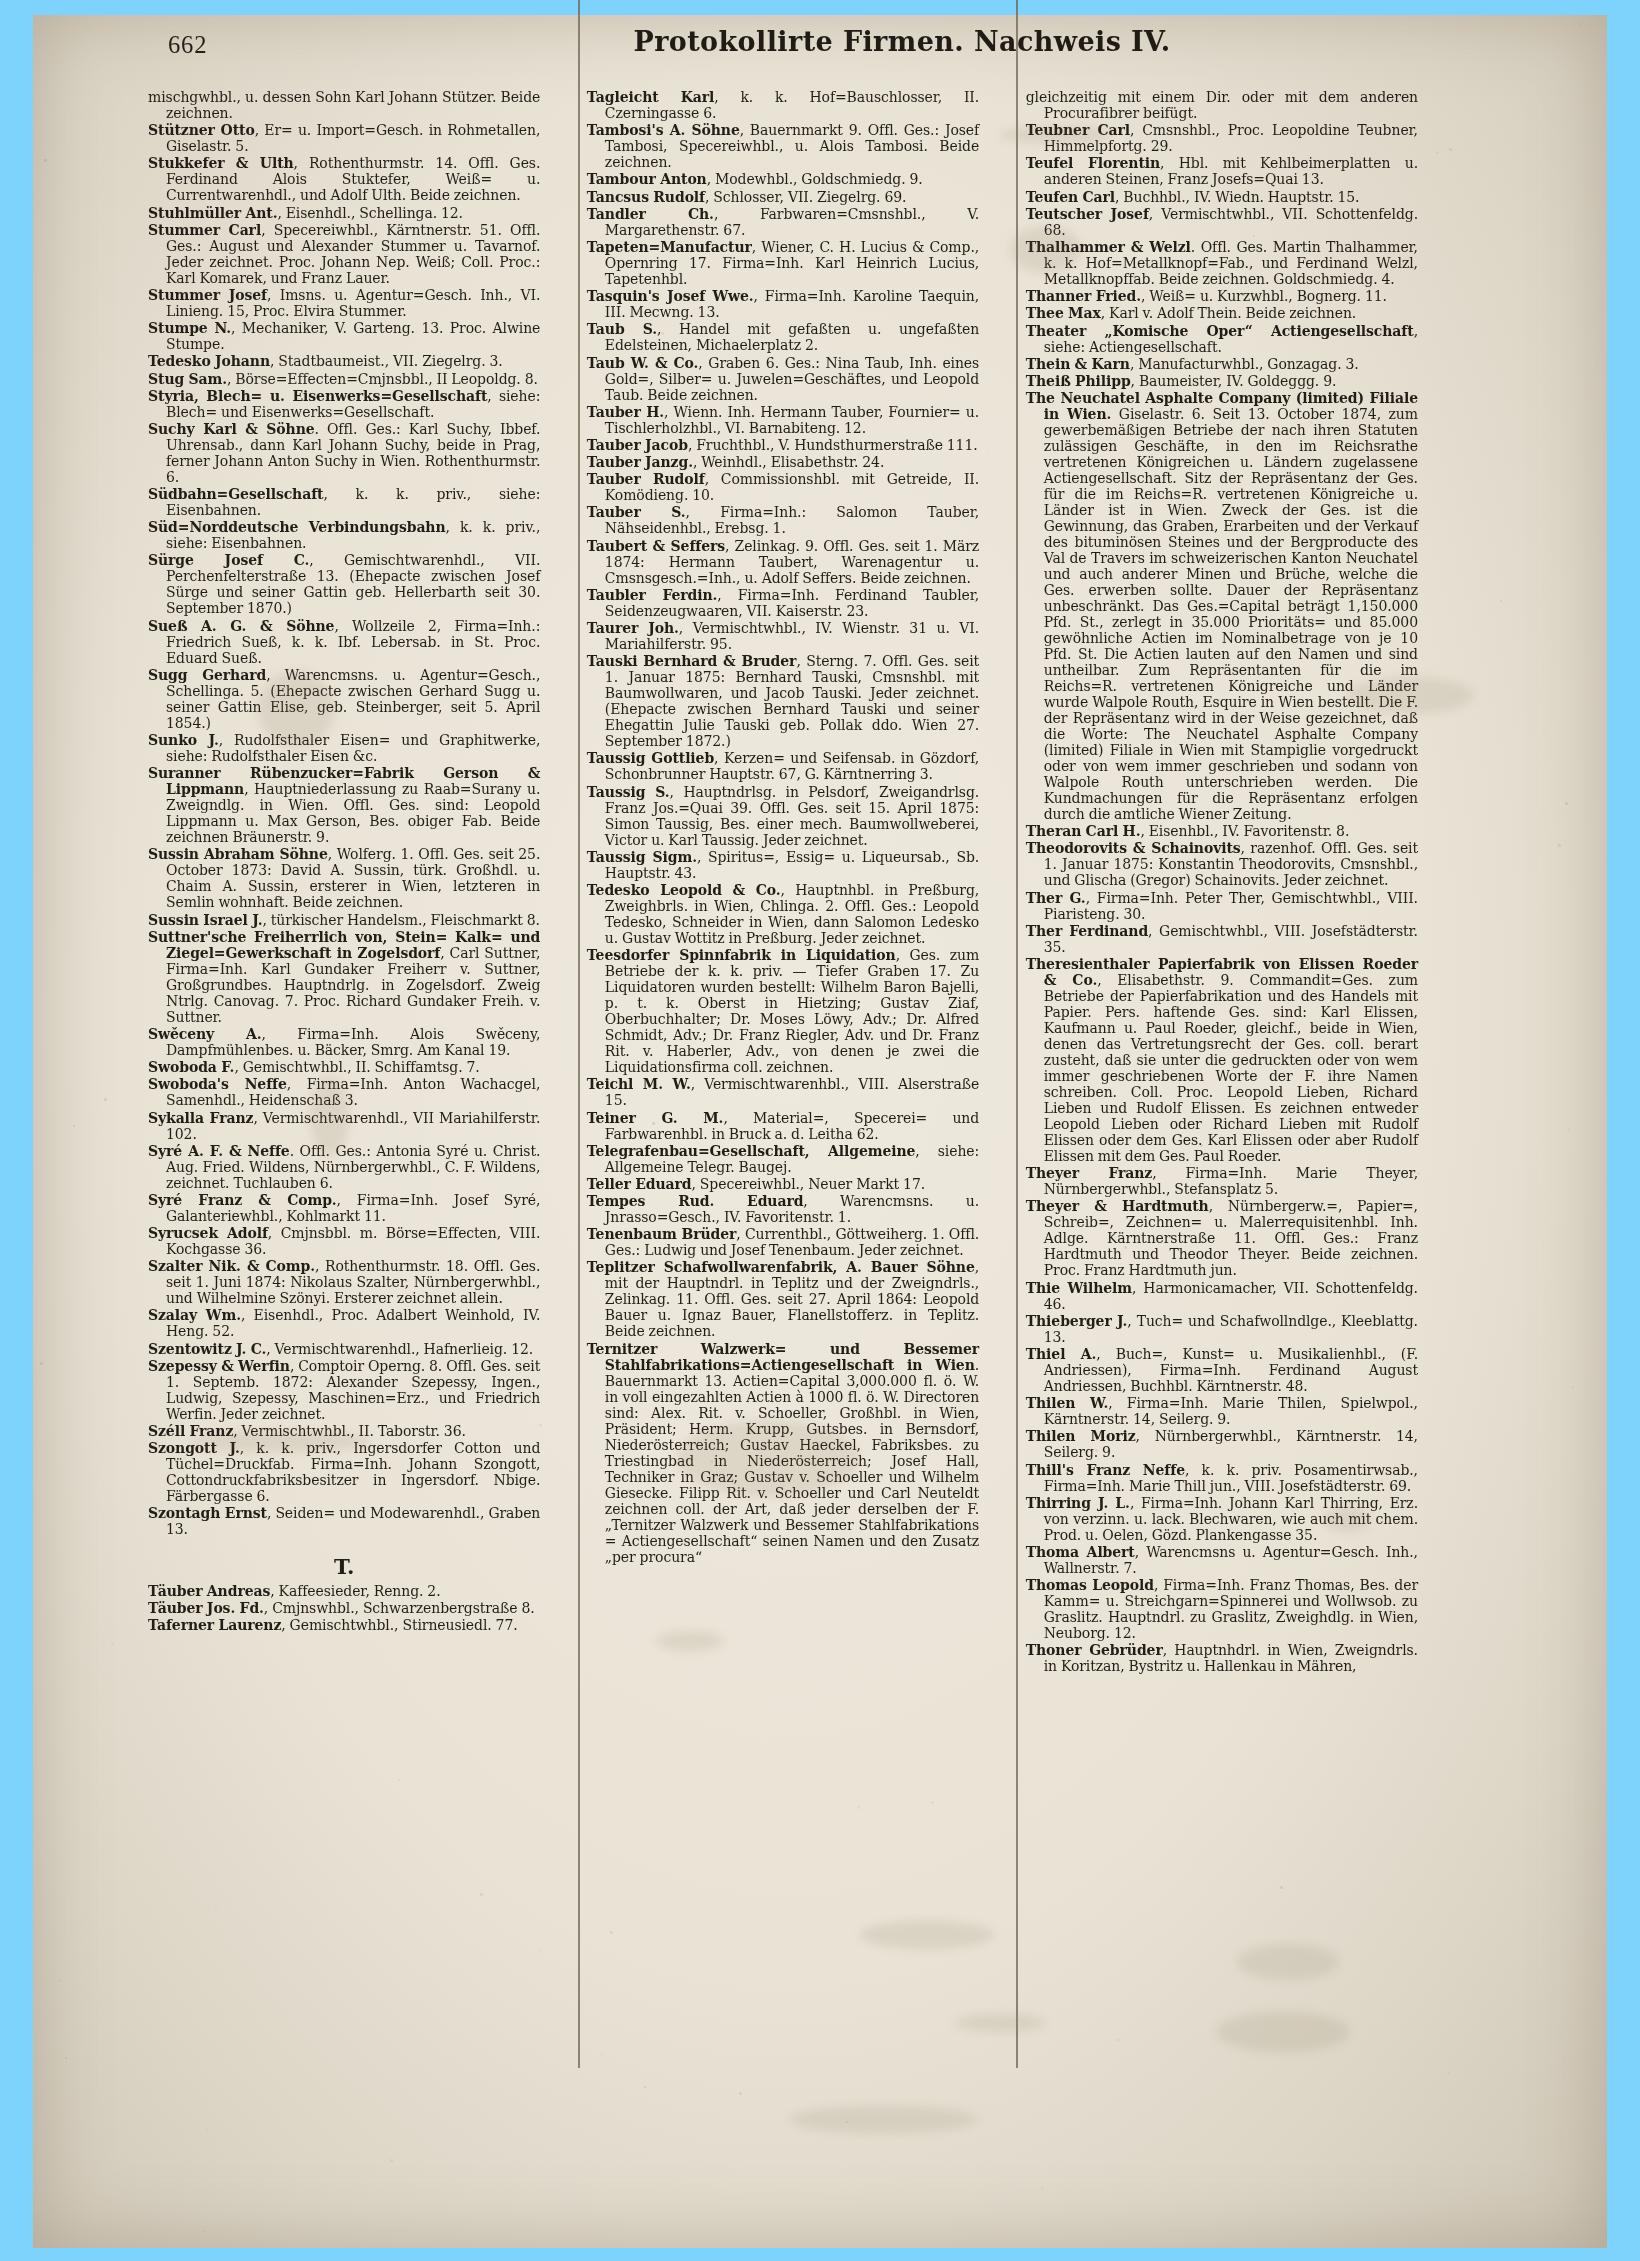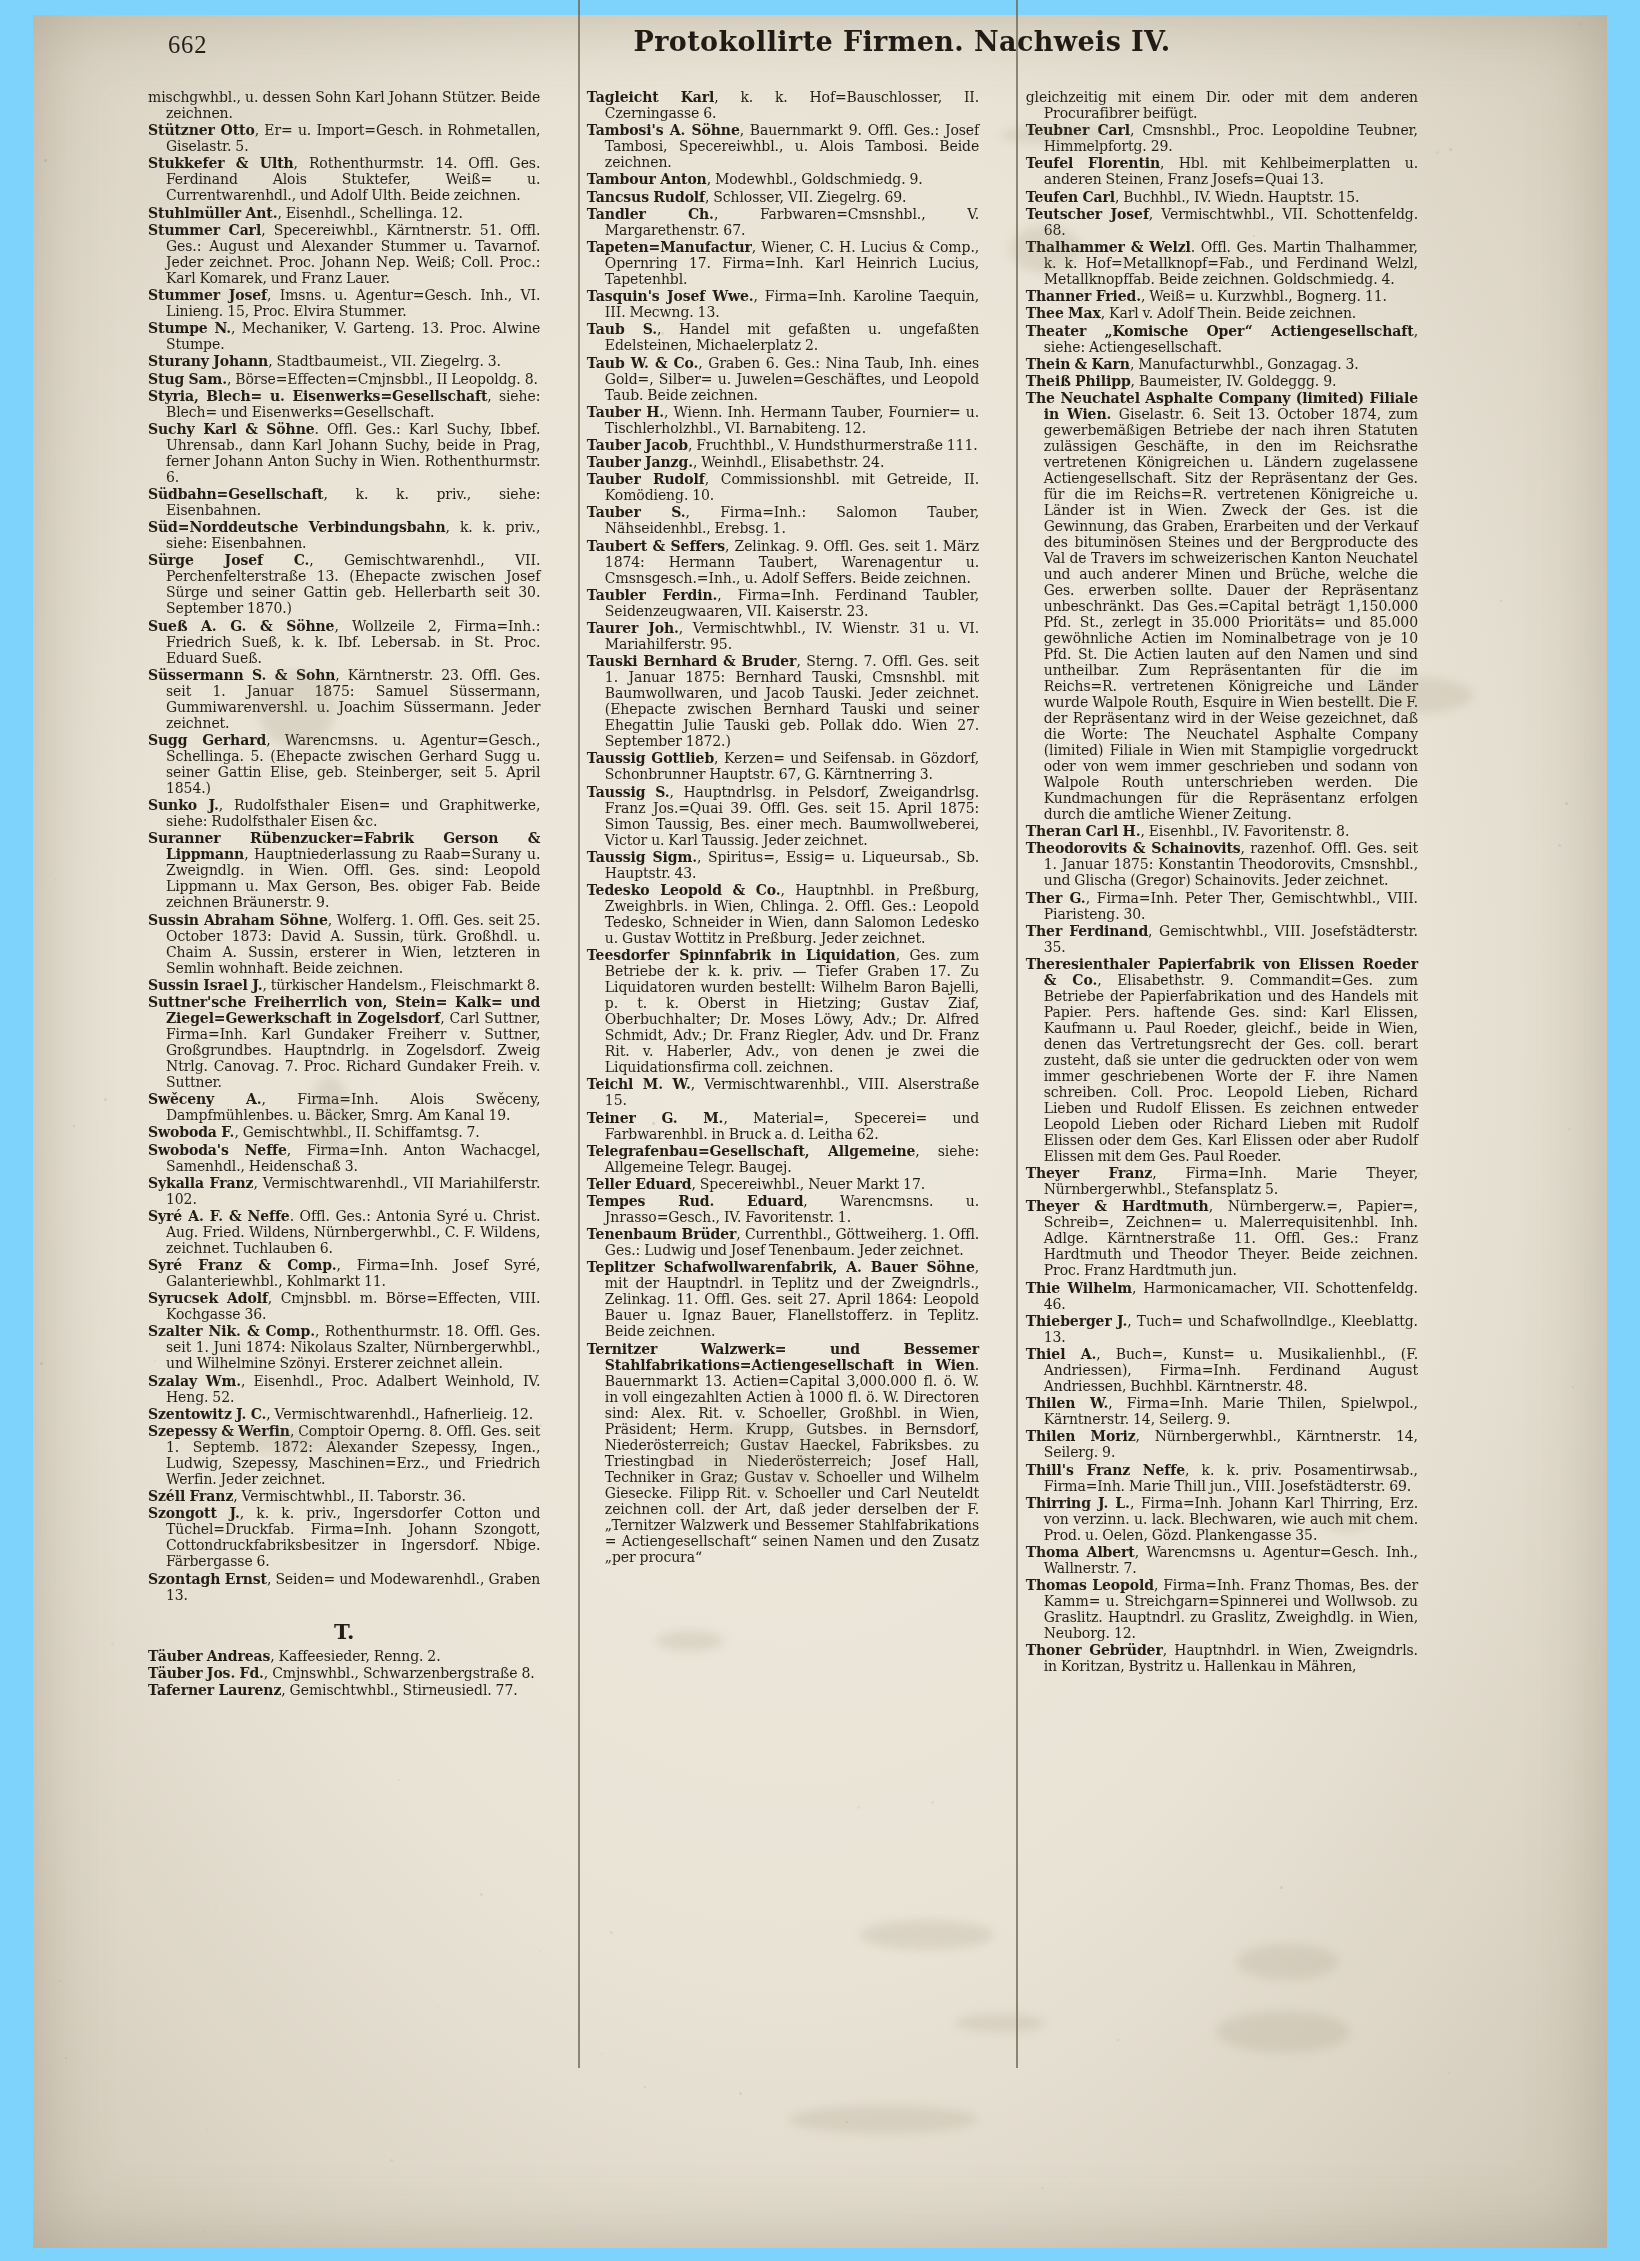--- a/index.html
+++ b/index.html
@@ -130,29 +130,28 @@
 
     <div class="cols">
       <div class="col" id="col0">
           <div class="entry">mischgwhbl., u. dessen Sohn Karl Johann Stützer. Beide zeichnen.</div>
           <div class="entry"><b>Stützner Otto</b>, Er= u. Import=Gesch. in Rohmetallen, Giselastr. 5.</div>
           <div class="entry"><b>Stukkefer &amp; Ulth</b>, Rothenthurmstr. 14. Offl. Ges. Ferdinand Alois Stuktefer, Weiß= u. Currentwarenhdl., und Adolf Ulth. Beide zeichnen.</div>
           <div class="entry"><b>Stuhlmüller Ant.</b>, Eisenhdl., Schellinga. 12.</div>
           <div class="entry"><b>Stummer Carl</b>, Specereiwhbl., Kärntnerstr. 51. Offl. Ges.: August und Alexander Stummer u. Tavarnof. Jeder zeichnet. Proc. Johann Nep. Weiß; Coll. Proc.: Karl Komarek, und Franz Lauer.</div>
           <div class="entry"><b>Stummer Josef</b>, Imsns. u. Agentur=Gesch. Inh., VI. Linieng. 15, Proc. Elvira Stummer.</div>
           <div class="entry"><b>Stumpe N.</b>, Mechaniker, V. Garteng. 13. Proc. Alwine Stumpe.</div>
-          <div class="entry"><b>Sturany Johann</b>, Stadtbaumeist., VII. Ziegelrg. 3.</div>
+          <div class="entry"><b>Tedesko Johann</b>, Stadtbaumeist., VII. Ziegelrg. 3.</div>
           <div class="entry"><b>Stug Sam.</b>, Börse=Effecten=Cmjnsbbl., II Leopoldg. 8.</div>
           <div class="entry"><b>Styria, Blech= u. Eisenwerks=Gesellschaft</b>, siehe: Blech= und Eisenwerks=Gesellschaft.</div>
           <div class="entry"><b>Suchy Karl &amp; Söhne</b>. Offl. Ges.: Karl Suchy, Ibbef. Uhrensab., dann Karl Johann Suchy, beide in Prag, ferner Johann Anton Suchy in Wien. Rothenthurmstr. 6.</div>
           <div class="entry"><b>Südbahn=Gesellschaft</b>, k. k. priv., siehe: Eisenbahnen.</div>
           <div class="entry"><b>Süd=Norddeutsche Verbindungsbahn</b>, k. k. priv., siehe: Eisenbahnen.</div>
           <div class="entry"><b>Sürge Josef C.</b>, Gemischtwarenhdl., VII. Perchenfelterstraße 13. (Ehepacte zwischen Josef Sürge und seiner Gattin geb. Hellerbarth seit 30. September 1870.)</div>
           <div class="entry"><b>Sueß A. G. &amp; Söhne</b>, Wollzeile 2, Firma=Inh.: Friedrich Sueß, k. k. Ibf. Lebersab. in St. Proc. Eduard Sueß.</div>
-          <div class="entry"><b>Süssermann S. &amp; Sohn</b>, Kärntnerstr. 23. Offl. Ges. seit 1. Januar 1875: Samuel Süssermann, Gummiwarenvershl. u. Joachim Süssermann. Jeder zeichnet.</div>
           <div class="entry"><b>Sugg Gerhard</b>, Warencmsns. u. Agentur=Gesch., Schellinga. 5. (Ehepacte zwischen Gerhard Sugg u. seiner Gattin Elise, geb. Steinberger, seit 5. April 1854.)</div>
           <div class="entry"><b>Sunko J.</b>, Rudolfsthaler Eisen= und Graphitwerke, siehe: Rudolfsthaler Eisen &amp;c.</div>
           <div class="entry"><b>Suranner Rübenzucker=Fabrik Gerson &amp; Lippmann</b>, Hauptniederlassung zu Raab=Surany u. Zweigndlg. in Wien. Offl. Ges. sind: Leopold Lippmann u. Max Gerson, Bes. obiger Fab. Beide zeichnen Bräunerstr. 9.</div>
           <div class="entry"><b>Sussin Abraham Söhne</b>, Wolferg. 1. Offl. Ges. seit 25. October 1873: David A. Sussin, türk. Großhdl. u. Chaim A. Sussin, ersterer in Wien, letzteren in Semlin wohnhaft. Beide zeichnen.</div>
           <div class="entry"><b>Sussin Israel J.</b>, türkischer Handelsm., Fleischmarkt 8.</div>
           <div class="entry"><b>Suttner'sche Freiherrlich von, Stein= Kalk= und Ziegel=Gewerkschaft in Zogelsdorf</b>, Carl Suttner, Firma=Inh. Karl Gundaker Freiherr v. Suttner, Großgrundbes. Hauptndrlg. in Zogelsdorf. Zweig Ntrlg. Canovag. 7. Proc. Richard Gundaker Freih. v. Suttner.</div>
           <div class="entry"><b>Swěceny A.</b>, Firma=Inh. Alois Swěceny, Dampfmühlenbes. u. Bäcker, Smrg. Am Kanal 19.</div>
           <div class="entry"><b>Swoboda F.</b>, Gemischtwhbl., II. Schiffamtsg. 7.</div>
           <div class="entry"><b>Swoboda's Neffe</b>, Firma=Inh. Anton Wachacgel, Samenhdl., Heidenschaß 3.</div>
           <div class="entry"><b>Sykalla Franz</b>, Vermischtwarenhdl., VII Mariahilferstr. 102.</div>

